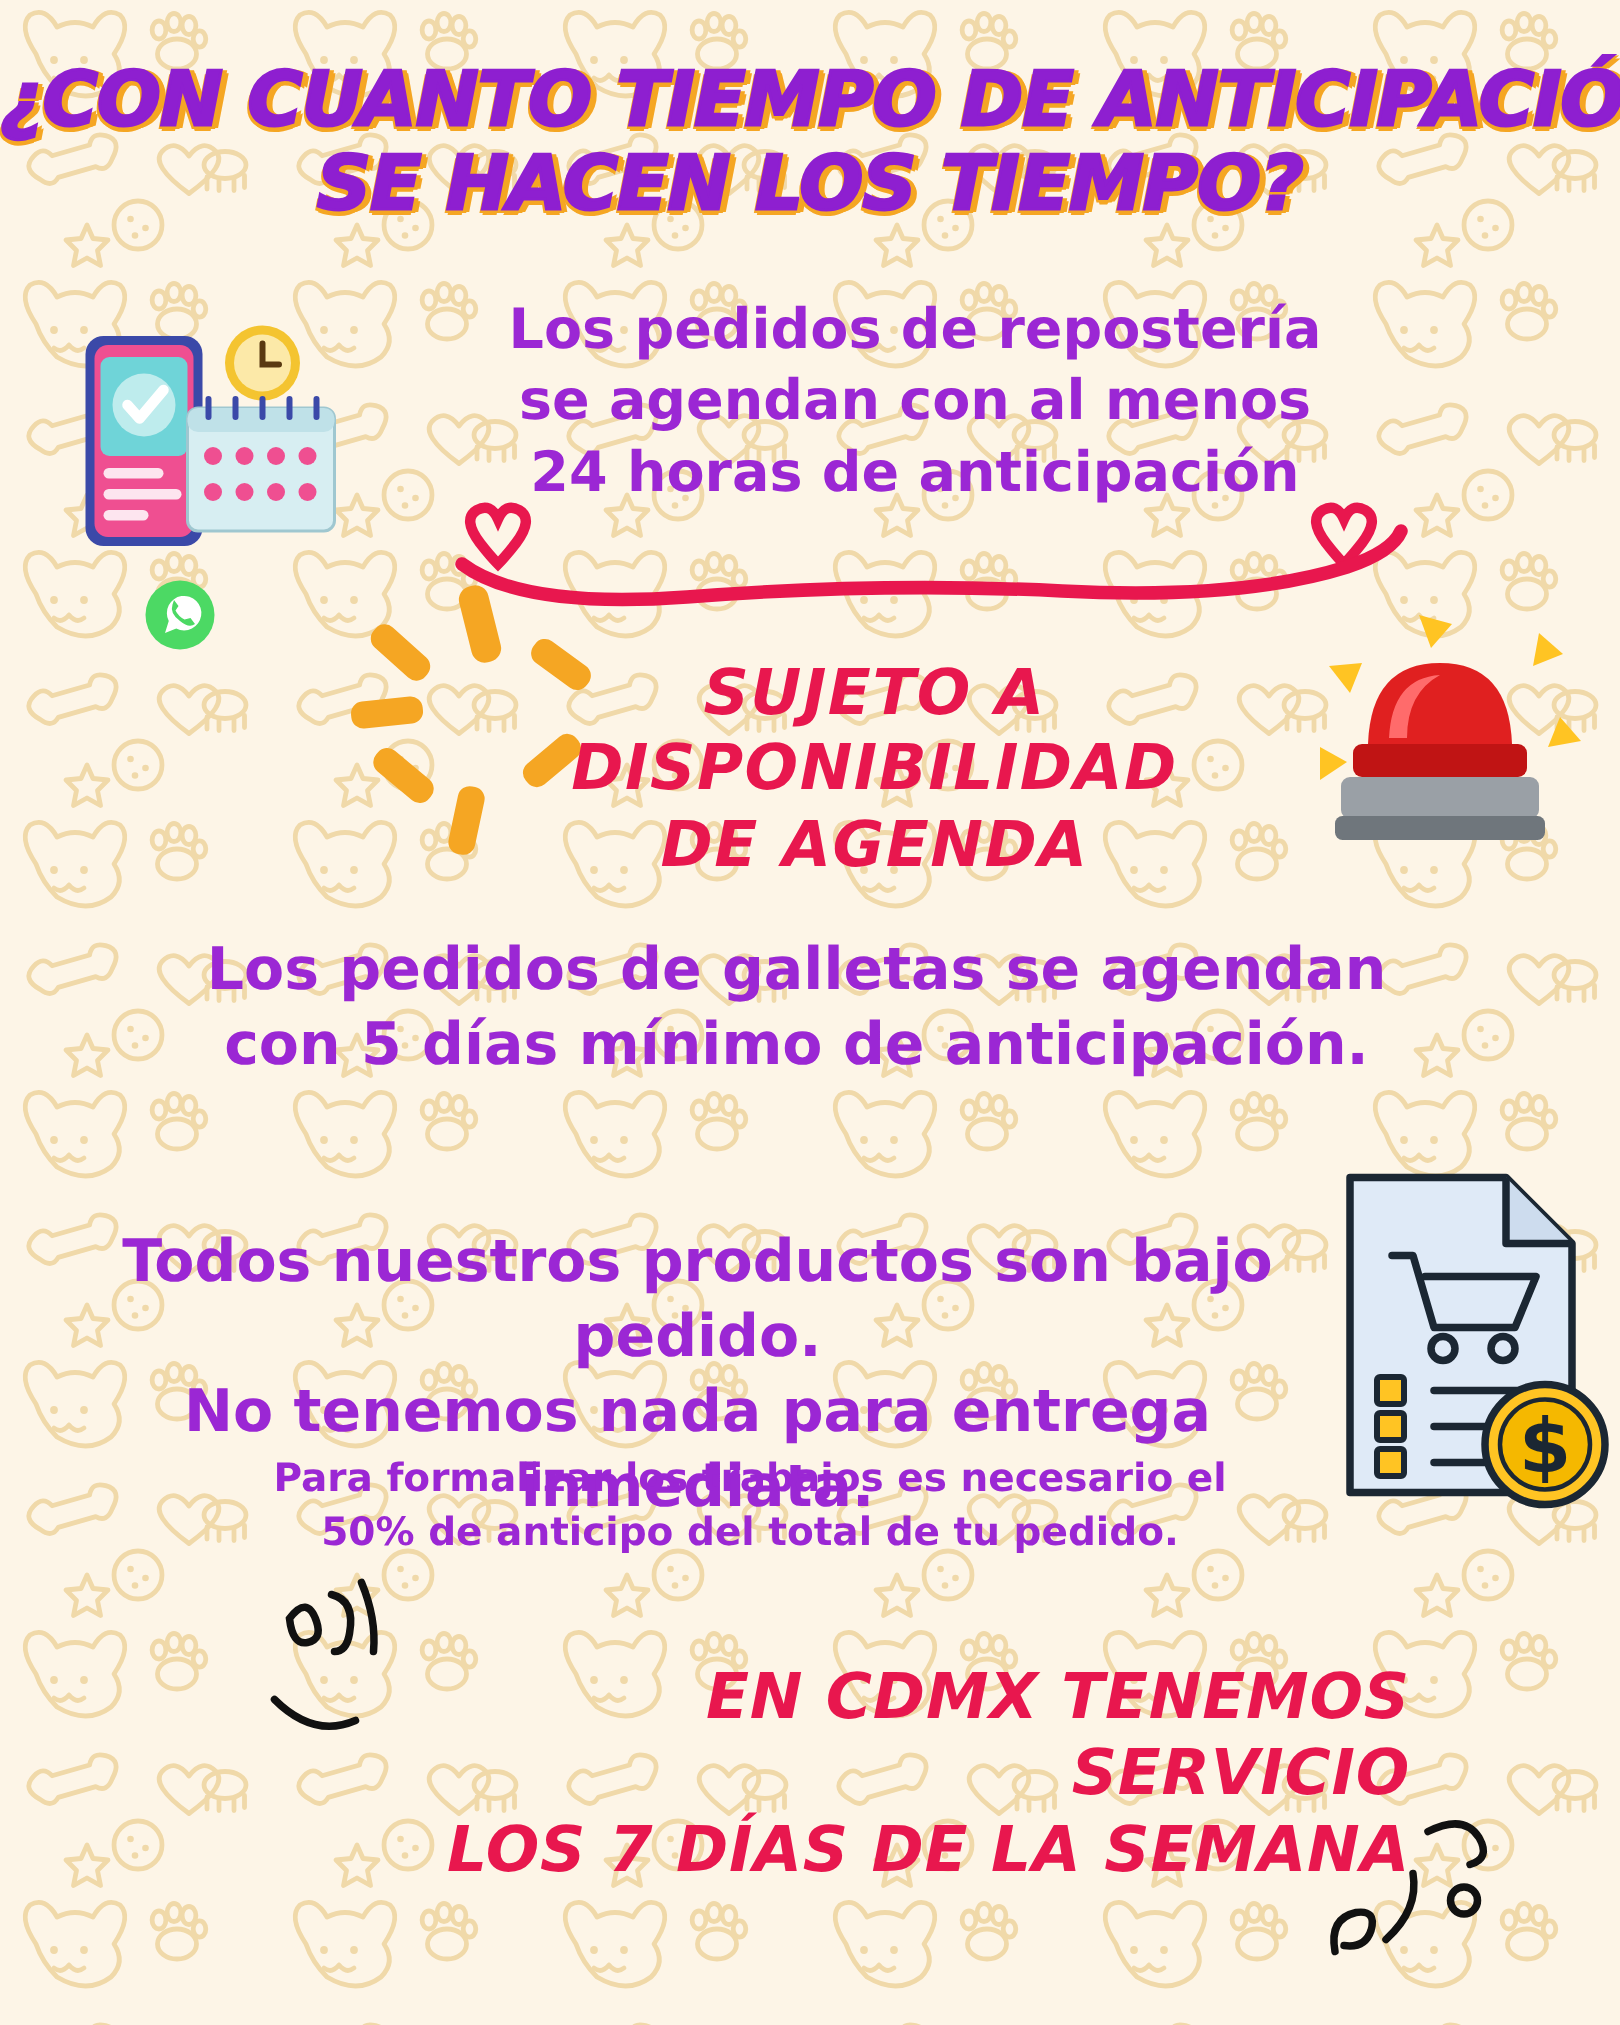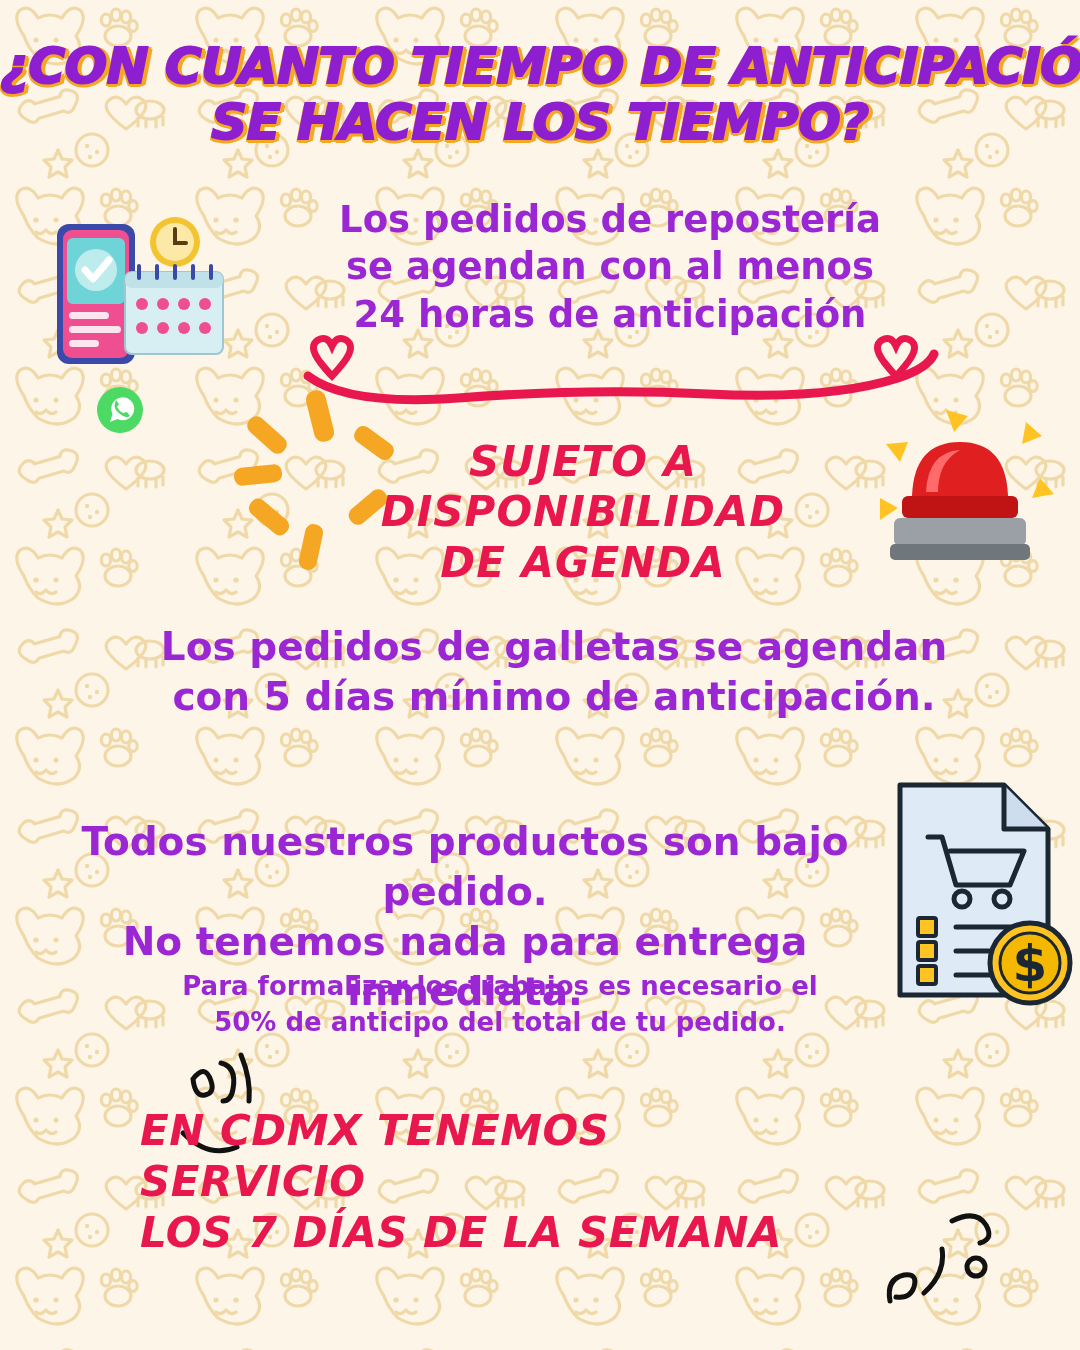--- a/index.html
+++ b/index.html
@@ -67,21 +67,21 @@
   #block-reposteria {
     top: 196px;
     left: 300px;
     width: 620px;
     font-size: 37px;
   }
   #block-reposteria .l { display: block; }
 
   #block-galletas {
     top: 622px;
-    left: 124px;
+    left: 101px;
     width: 860px;
     font-size: 39px;
   }
   #block-galletas .l { display: block; }
 
   #block-bajopedido {
     top: 772px;
     left: 35px;
     width: 860px;
     font-size: 39px;
@@ -123,21 +123,21 @@
     letter-spacing: 1px;
   }
   #block-sujeto .l { display: block; margin-left: 46px; }
 
   
   #block-cdmx {
     position: absolute;
     top: 1105px;
     left: 140px;
     width: 800px;
-    text-align: left;
+    text-align: right;
     color: #E8174E;
     font-family: "DejaVu Sans", sans-serif;
     font-weight: bold;
     font-style: italic;
     font-size: 42px;
     line-height: 1.22;
     letter-spacing: 0.5px;
   }
   #block-cdmx .l { display: block; }
 

